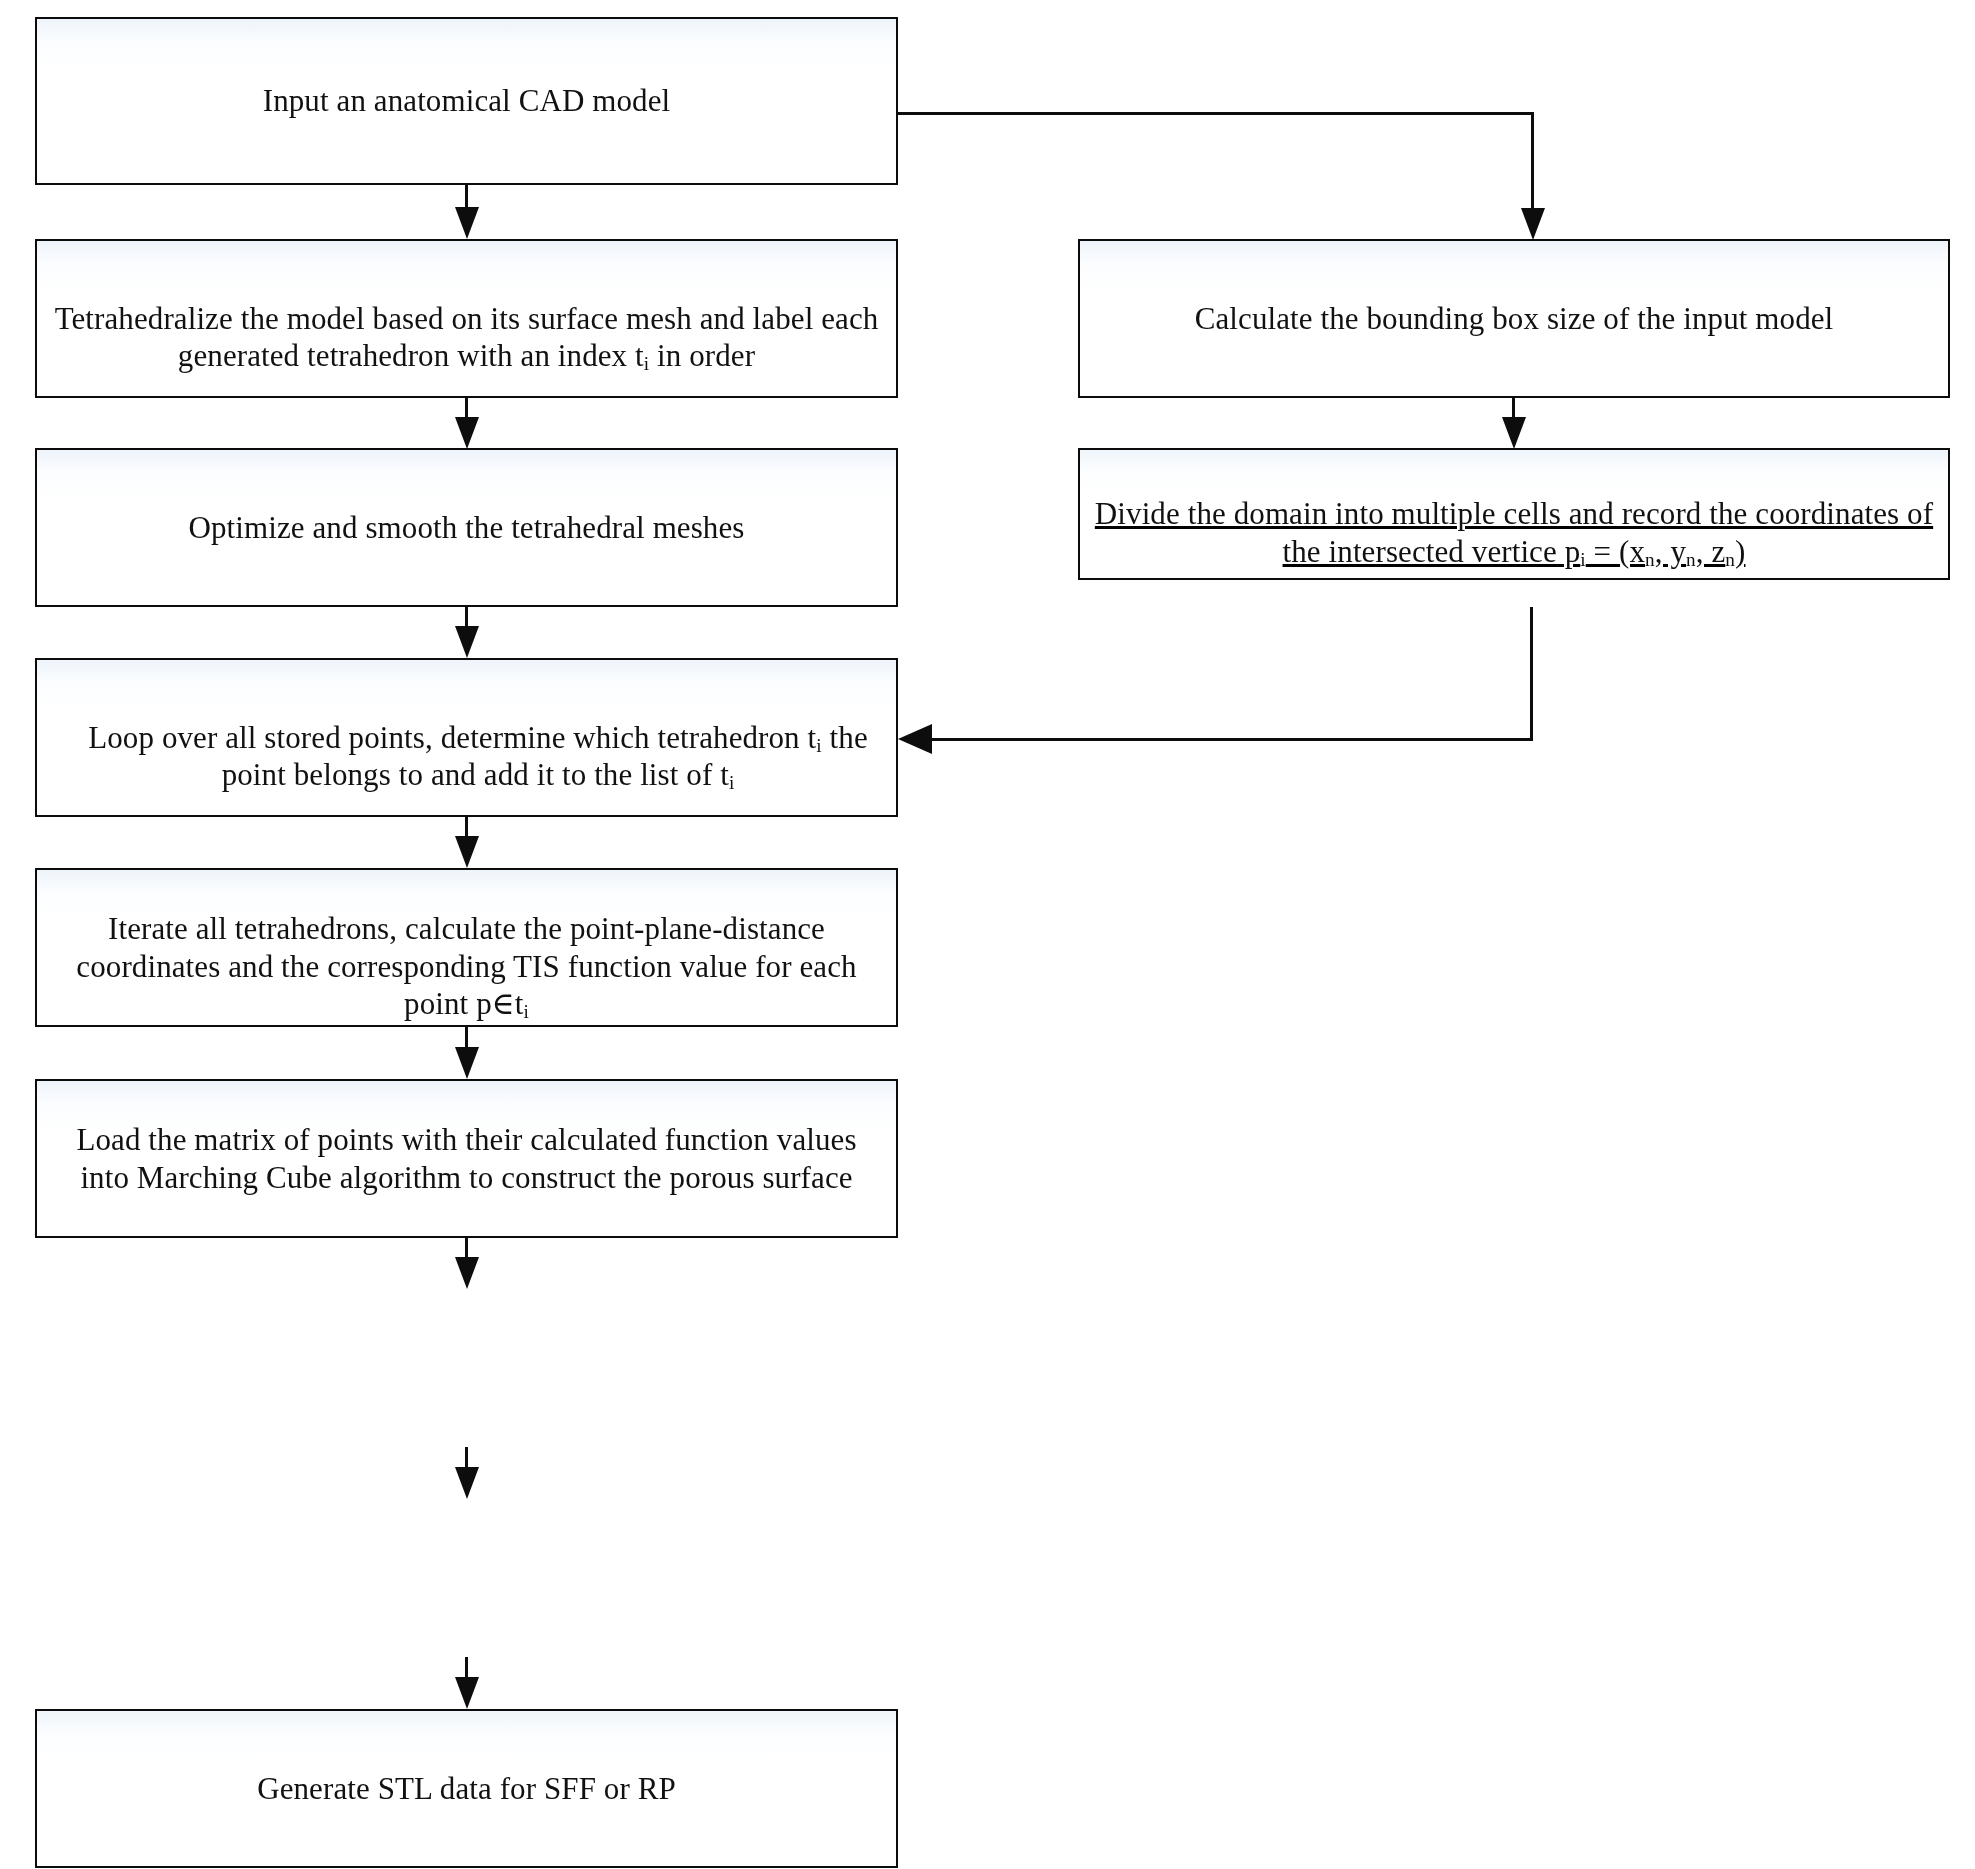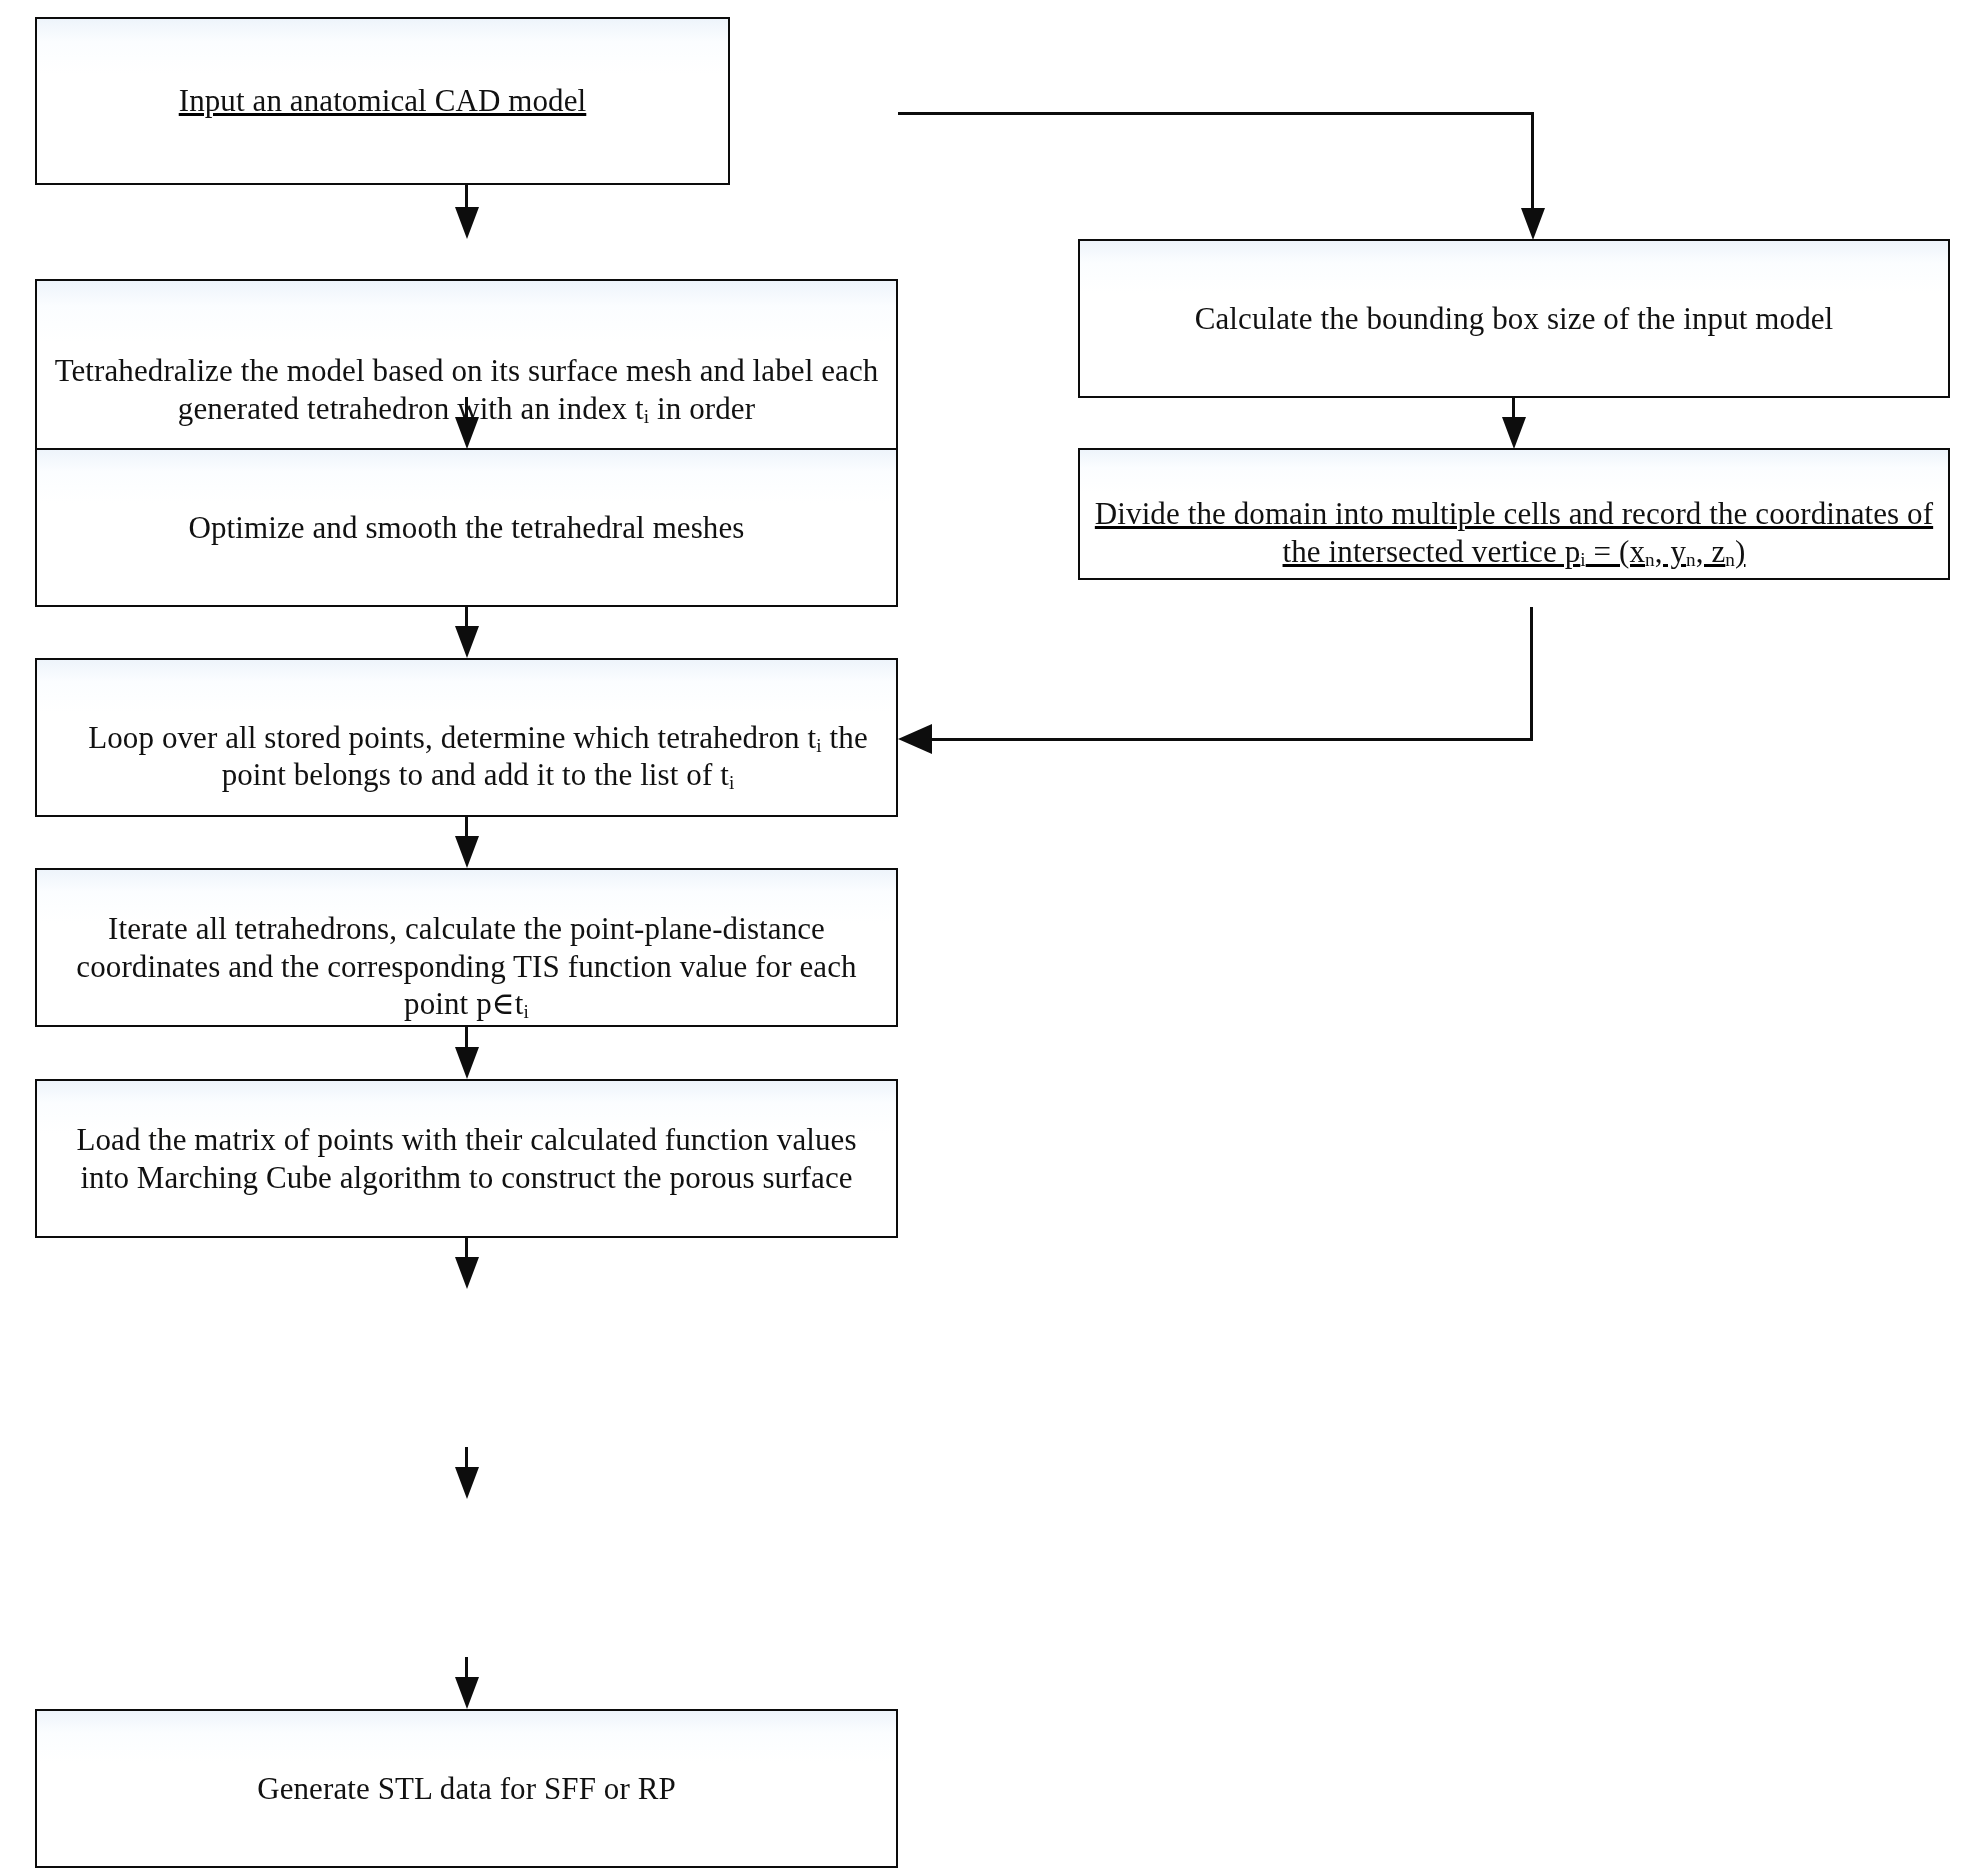--- a/index.html
+++ b/index.html
@@ -70,25 +70,25 @@
     border-top: 15.5px solid transparent;
     border-bottom: 15.5px solid transparent;
     border-right: 34px solid #0d0d0d;
   }
 </style>
 </head>
 <body>
 
 <div id="canvas">
 
-  <div class="node" style="left:35px; top:16.5px; width:695px; height:168px;text-decoration:underline;">
+  <div class="node" style="left:35px; top:16.5px; width:863px; height:168px;">
     <span class="label">Input an anatomical CAD model</span>
   </div>
 
-  <div class="node" style="left:35px; top:239px; width:863px; height:184px;margin-top:40px;">
+  <div class="node" style="left:35px; top:239px; width:863px; height:159px;">
     <span class="label">
       <span>Tetrahedralize the model based on its surface mesh and label each generated tetrahedron with an index t</span><sub>i</sub><span> in order</span>
     </span>
   </div>
 
   <div class="node" style="left:35px; top:448px; width:863px; height:159px;">
     <span class="label">Optimize and smooth the tetrahedral meshes</span>
   </div>
 
   <div class="node" style="left:35px; top:658px; width:863px; height:159px;padding-left:23px;">

